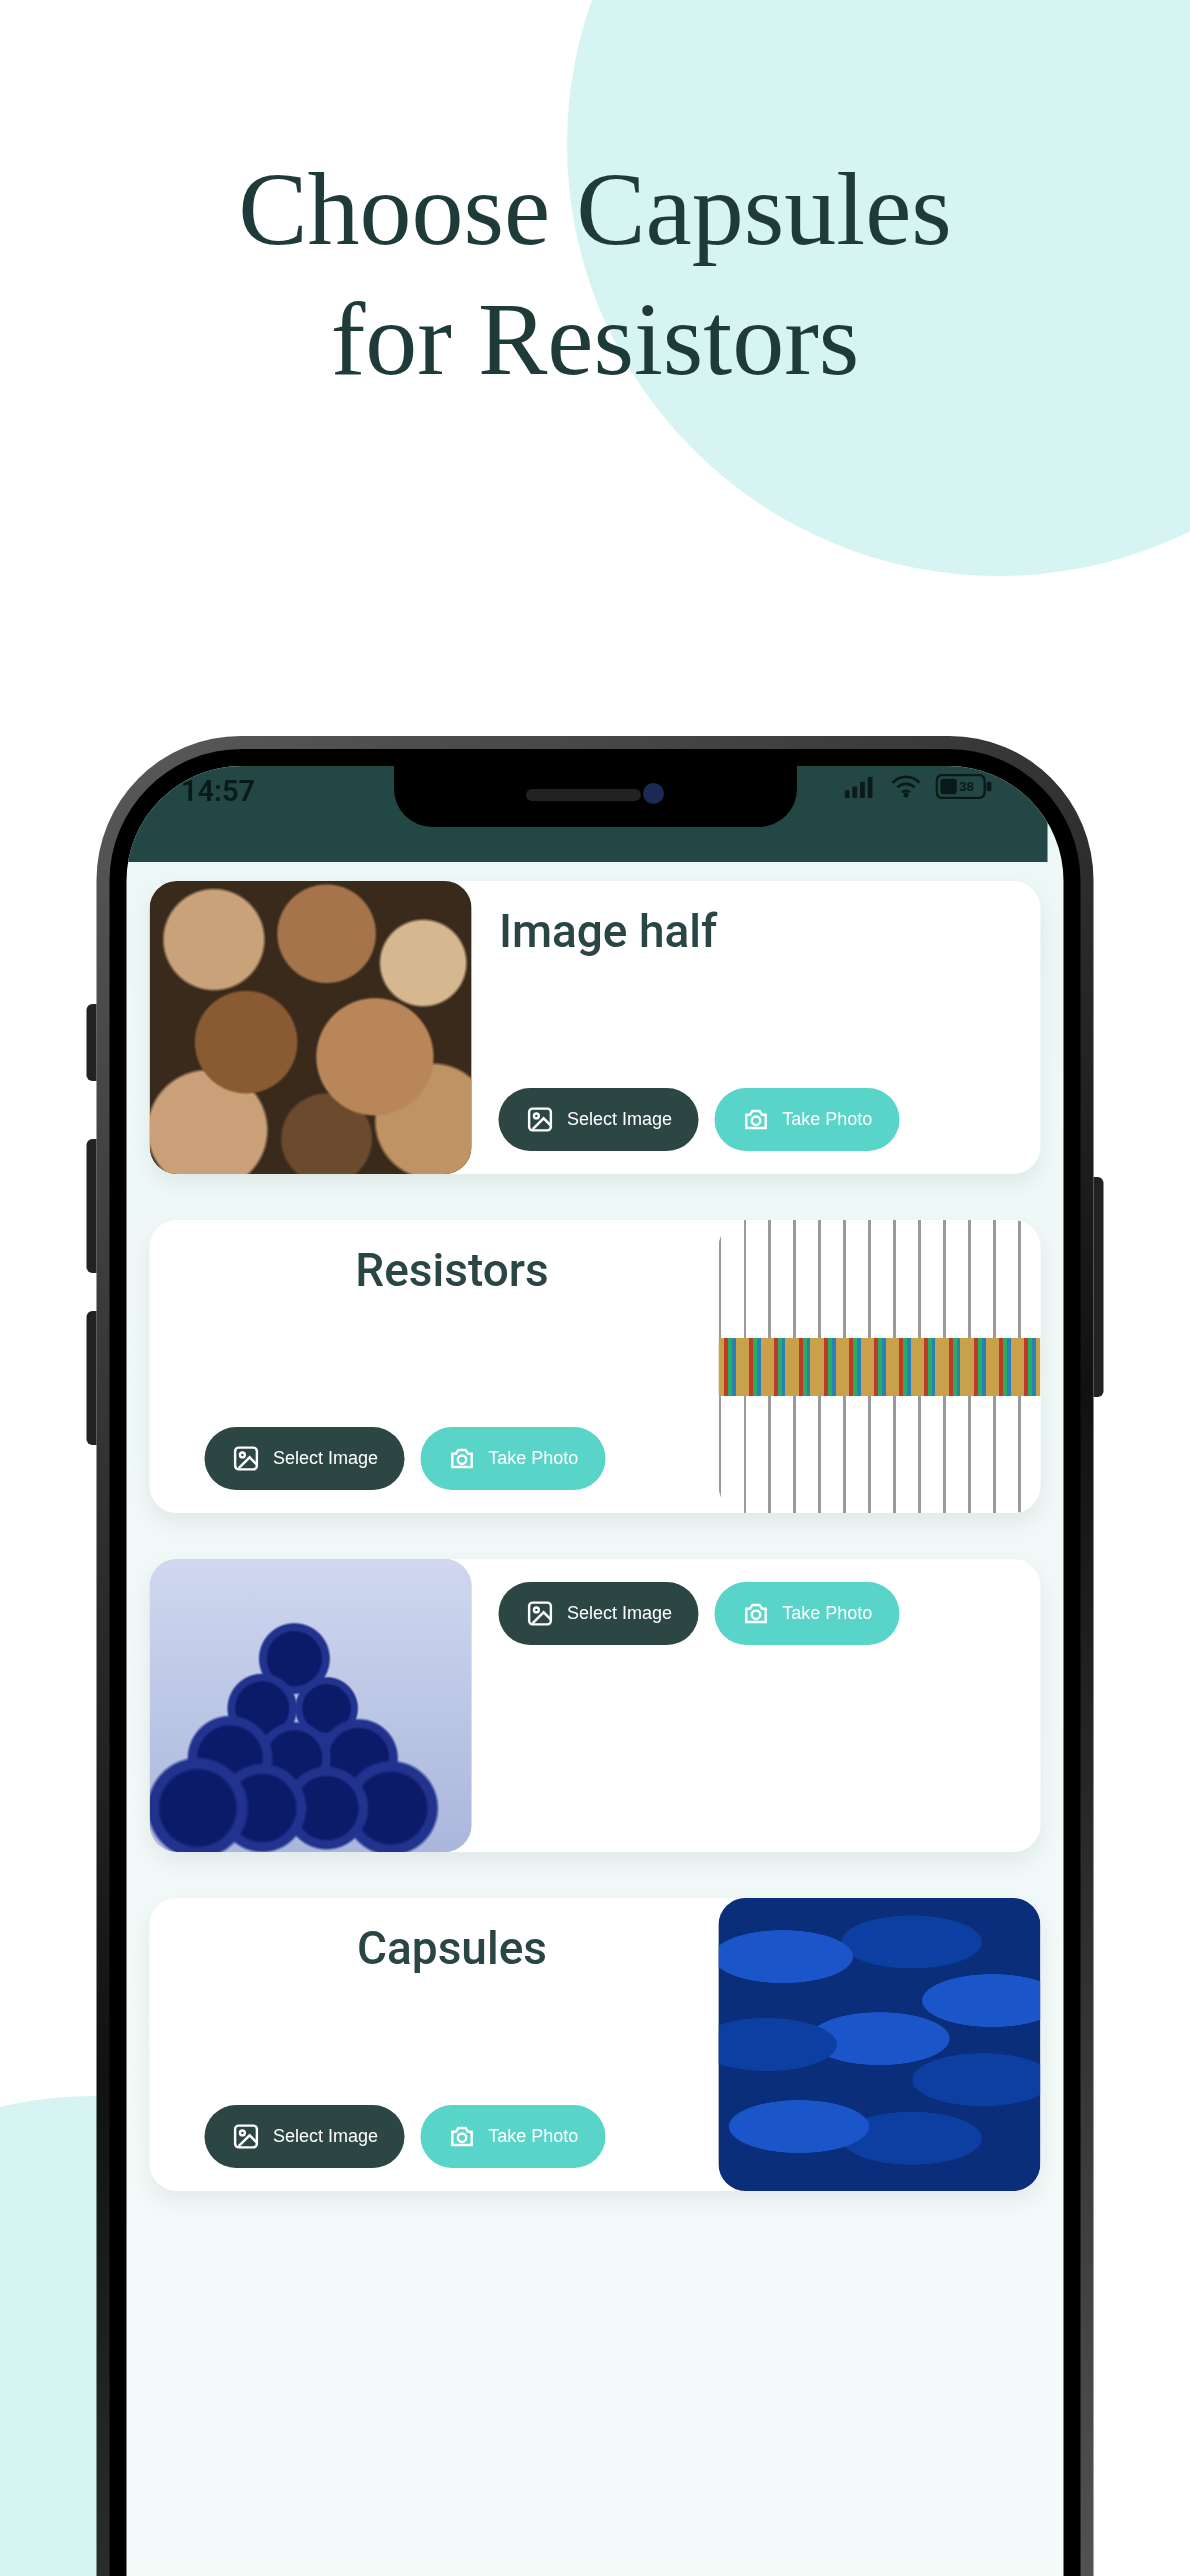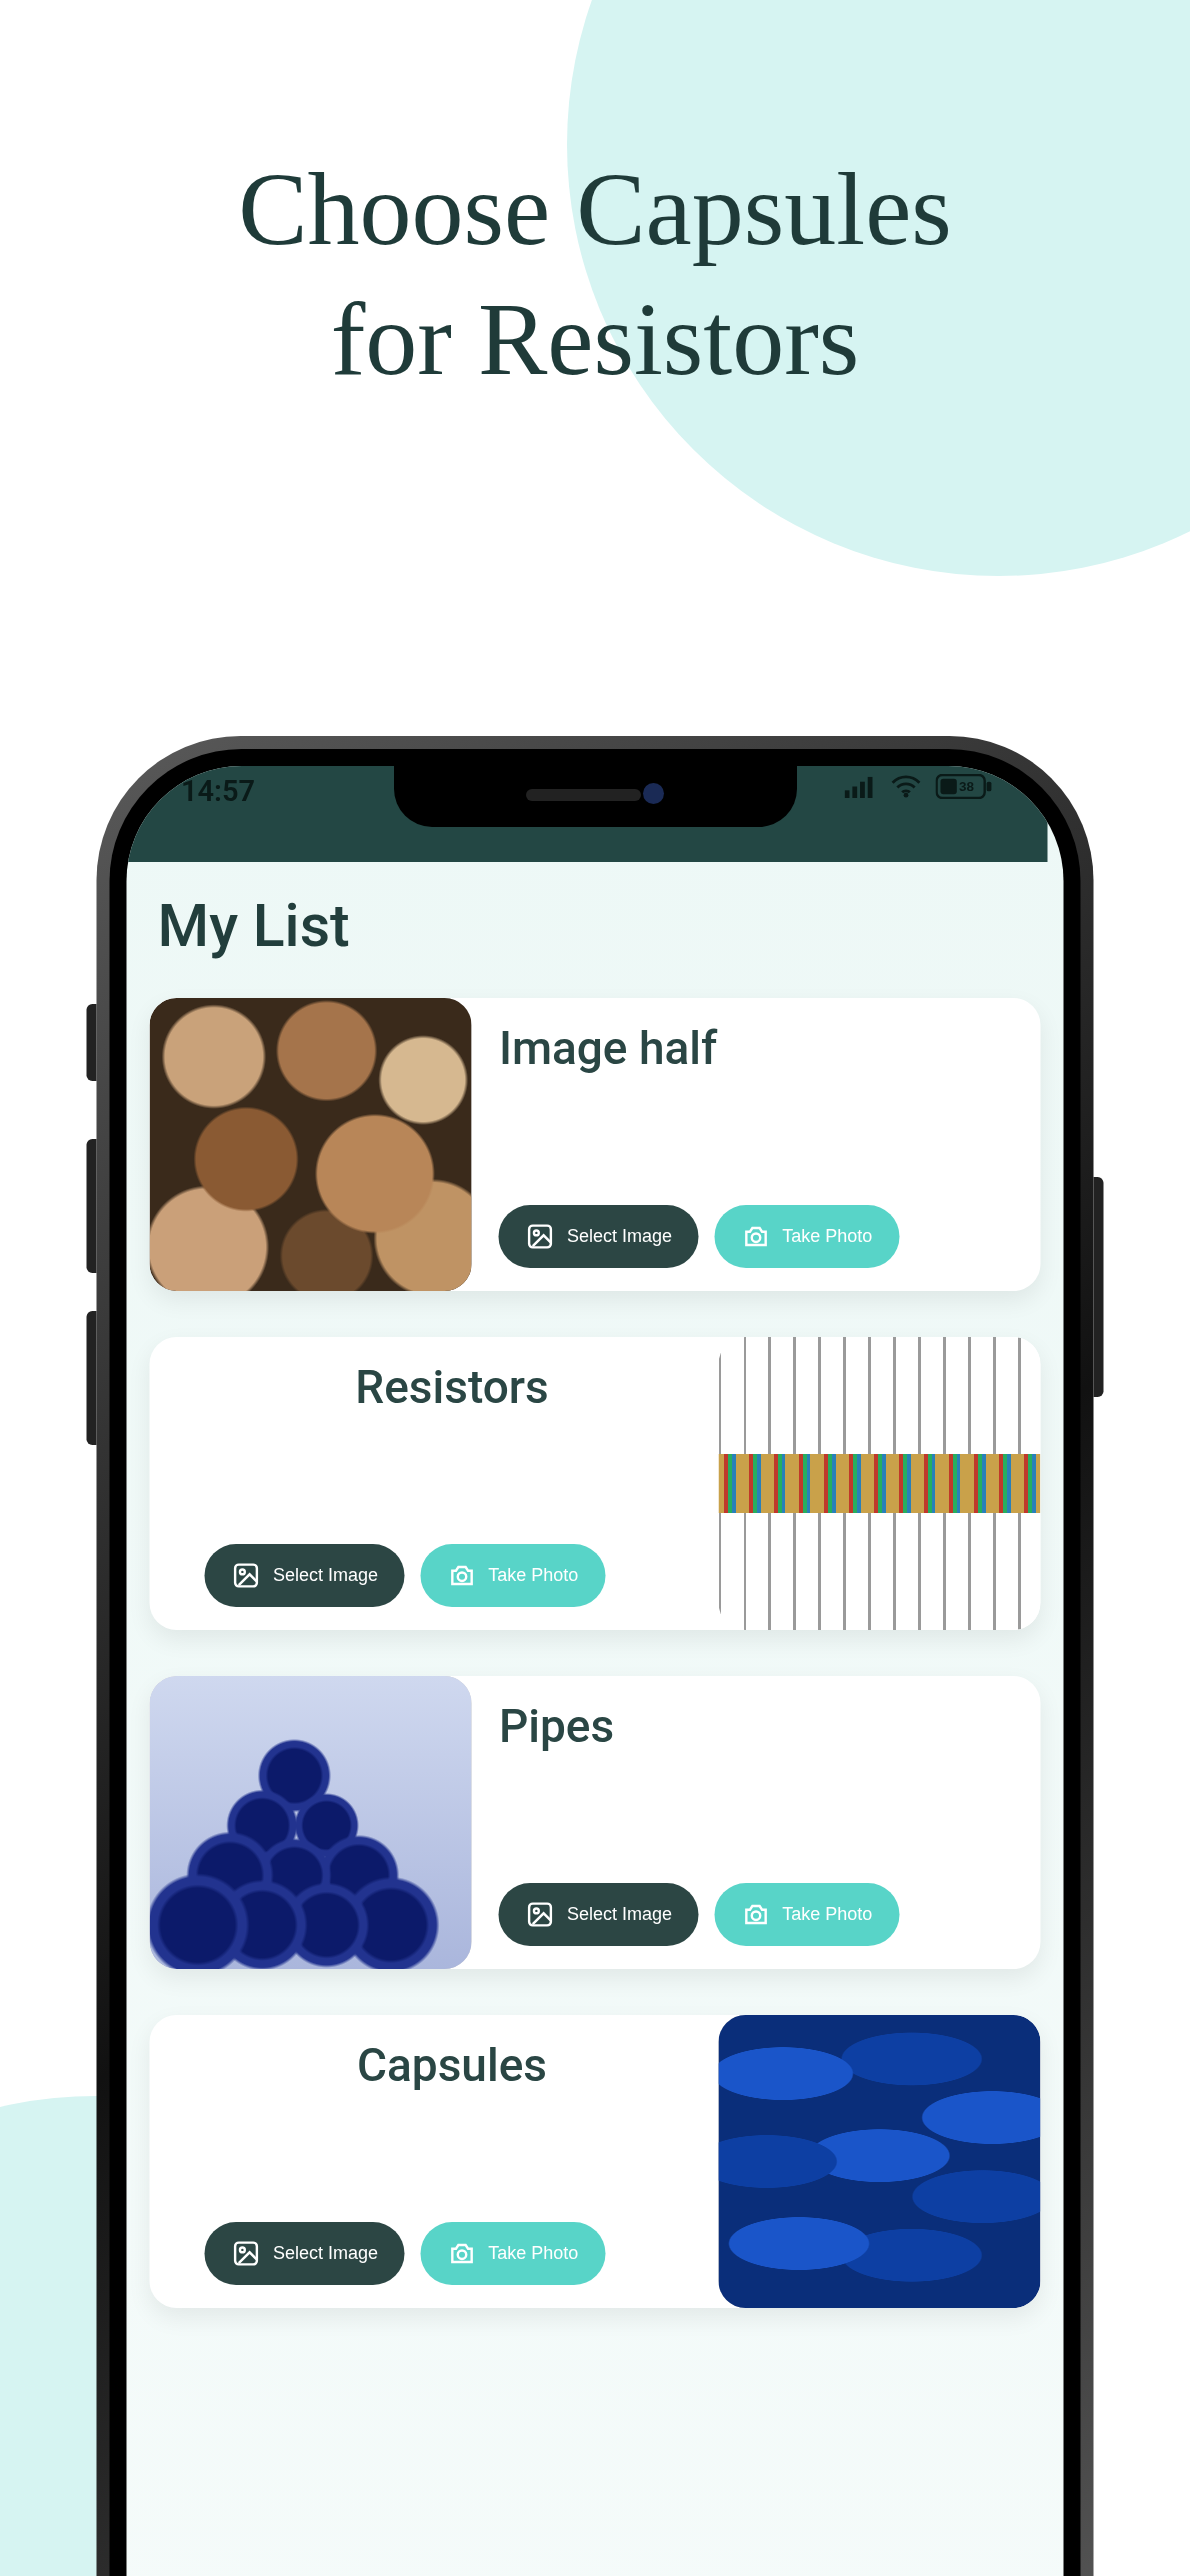--- a/index.html
+++ b/index.html
@@ -318,21 +318,20 @@
                   <rect x="1" y="1" width="50" height="24" rx="6" fill="none" stroke="#0a1a18" stroke-width="2.5"></rect>
                   <rect x="53" y="8" width="5" height="10" rx="2" fill="#0a1a18"></rect>
                   <rect x="5" y="5" width="17" height="16" rx="3" fill="#0a1a18"></rect>
                   <text x="32" y="18" font-size="14" font-family="Arial" fill="#0a1a18" text-anchor="middle">38</text>
                 </svg>
             </span>
           </div>
         </div>
 
         <div class="app">
-          <div class="page-title">My List</div>
 
           <div class="card">
             <div class="thumb logs"></div>
             <div class="body">
               <div class="card-title">Image half</div>
               <div class="btn-row">
                 <button class="btn dark">
                   <span>
                       <svg width="29" height="29" viewBox="0 0 24 24" fill="none" stroke="#fff" stroke-width="2">
                         <rect x="3" y="3" width="18" height="18" rx="3"></rect>
@@ -379,21 +378,20 @@
                     </span>
                   <span>Take Photo</span>
                 </button>
               </div>
             </div>
           </div>
 
           <div class="card">
             <div class="thumb pipes"></div>
             <div class="body">
-              <div class="card-title">Pipes</div>
               <div class="btn-row">
                 <button class="btn dark">
                   <span>
                       <svg width="29" height="29" viewBox="0 0 24 24" fill="none" stroke="#fff" stroke-width="2">
                         <rect x="3" y="3" width="18" height="18" rx="3"></rect>
                         <circle cx="9" cy="9" r="2"></circle>
                         <path d="M21 17 L15 11 L6 20"></path>
                       </svg>
                     </span>
                   <span>Select Image</span>

